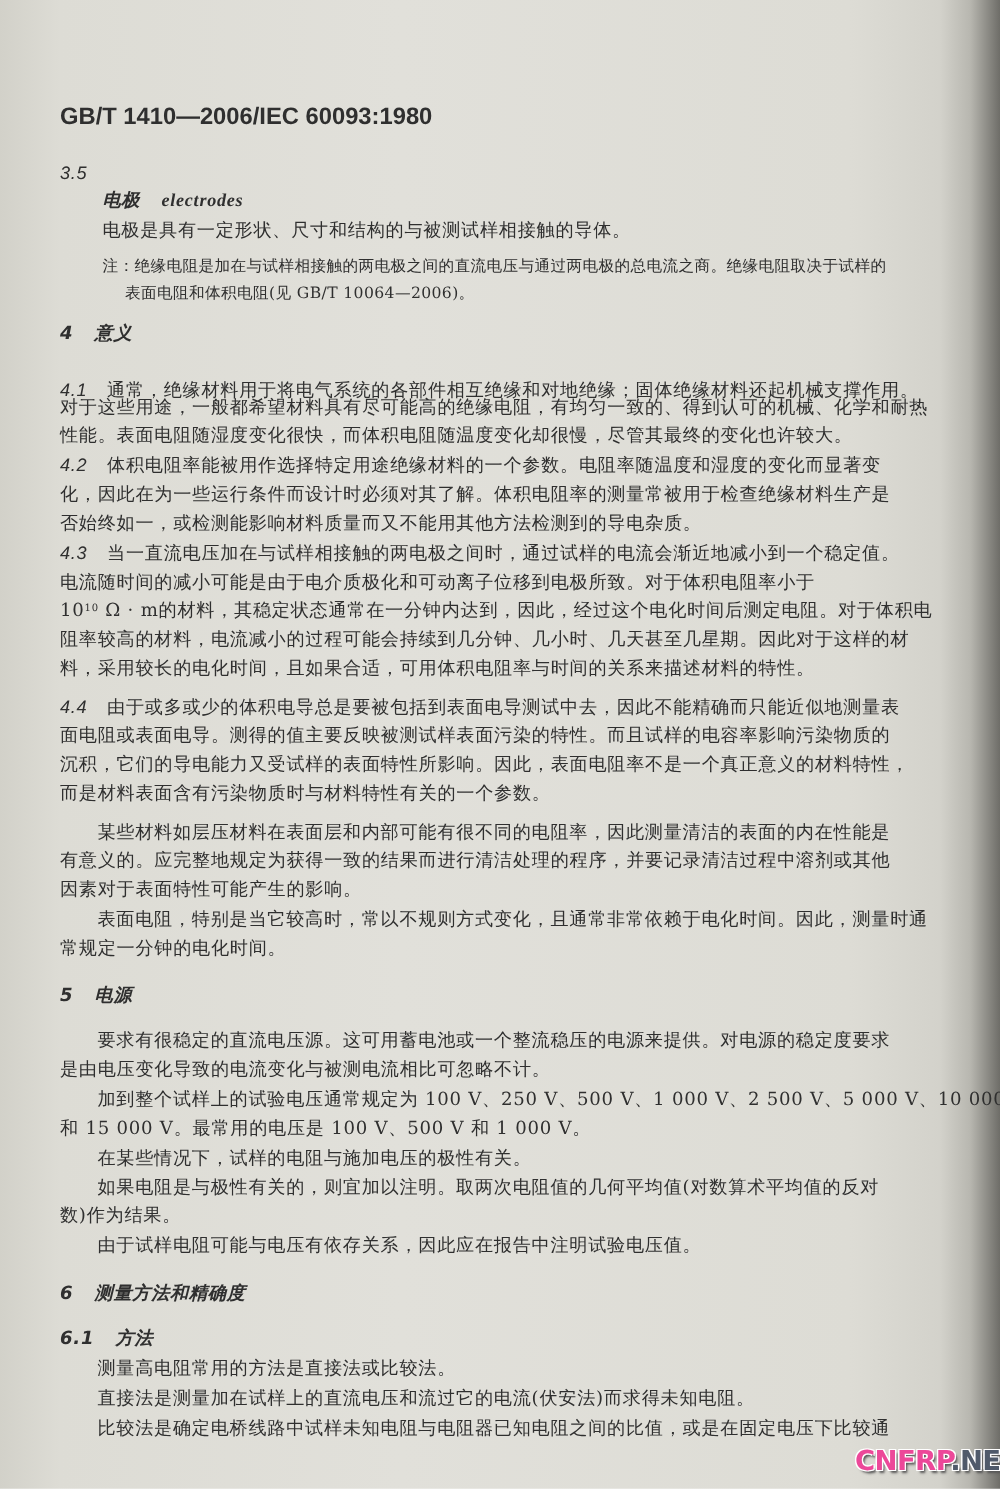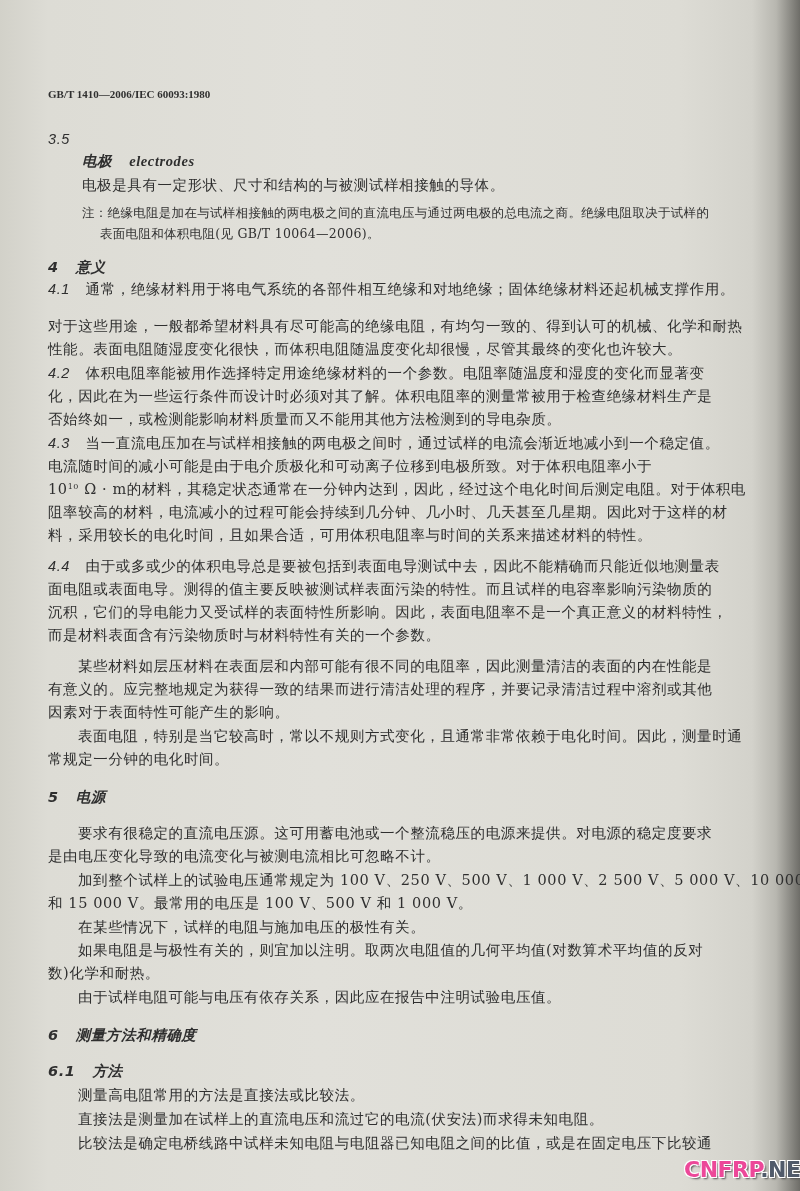--- a/index.html
+++ b/index.html
@@ -6,21 +6,21 @@
   body {
     width:800px; height:1191px; overflow:hidden; position:relative;
     background: linear-gradient(90deg, #d2d1c9 0%, #dddcd5 6%, #e1e0da 40%, #dddcd5 85%, #d3d2cb 94%, #b8b7b0 97%, #6e6d68 100%);
     font-family: "DejaVu Serif", "Liberation Serif", serif;
     color:#2f2f2f;
   }
   .page { position:absolute; left:0; top:0; width:800px; height:1191px; }
   .ln { position:absolute; white-space:nowrap; font-size:14.5px; letter-spacing:0.6px; line-height:18px; }
   .small { font-size:12.5px; letter-spacing:0.3px; }
   .bold { font-weight:bold; font-family:"DejaVu Sans", "Liberation Sans", sans-serif;font-style:italic; }
-  .hdr { font-family:Liberation Serif, serif; font-weight:bold; font-size:11px; letter-spacing:0; }
+  .hdr { font-family:Liberation Sans, sans-serif; font-weight:bold; font-size:19px; letter-spacing:0; }
   .num { font-family:"Liberation Sans", sans-serif;font-style:italic; }
   sup { font-size:8px; vertical-align:top; position:relative; top:-2px; }
   .watermark {
     position:absolute; left:684px; top:1157px; font-family:"DejaVu Sans", sans-serif;
     font-weight:bold; font-size:22px; letter-spacing:-0.5px; text-shadow:1px 1px 0 #fff, -1px -1px 0 #fff, 1px -1px 0 #fff, -1px 1px 0 #fff, 2px 2px 2px #555;
   }
   .wm-a { color:#ec4899; }
   .wm-b { color:#505a6a; }
 </style>
 </head>
@@ -35,21 +35,21 @@
     <span>电极</span>&nbsp;&nbsp;&nbsp;<span style="font-family:'Liberation Serif',serif;">electrodes</span>
   </div>
   <div class="ln" style="left:82px;top:176px;">电极是具有一定形状、尺寸和结构的与被测试样相接触的导体。</div>
   <div class="ln small" style="left:82px;top:204px;">注：绝缘电阻是加在与试样相接触的两电极之间的直流电压与通过两电极的总电流之商。绝缘电阻取决于试样的</div>
   <div class="ln small" style="left:100px;top:225px;">表面电阻和体积电阻(见 GB/T 10064—2006)。</div>
 
   <div class="ln bold" style="left:48px;top:258px;">
     <span>4</span>&nbsp;&nbsp;&nbsp;<span>意义</span>
   </div>
 
-  <div class="ln" style="left:48px;top:280px;"><span class="num">4.1</span>&nbsp;&nbsp;&nbsp;<span>通常，绝缘材料用于将电气系统的各部件相互绝缘和对地绝缘；固体绝缘材料还起机械支撑作用。</span></div>
+  <div class="ln" style="left:48px;top:304px;"><span class="num">4.1</span>&nbsp;&nbsp;&nbsp;<span>通常，绝缘材料用于将电气系统的各部件相互绝缘和对地绝缘；固体绝缘材料还起机械支撑作用。</span></div>
   <div class="ln" style="left:48px;top:317px;">对于这些用途，一般都希望材料具有尽可能高的绝缘电阻，有均匀一致的、得到认可的机械、化学和耐热</div>
   <div class="ln" style="left:48px;top:340px;">性能。表面电阻随湿度变化很快，而体积电阻随温度变化却很慢，尽管其最终的变化也许较大。</div>
 
   <div class="ln" style="left:48px;top:364px;"><span class="num">4.2</span>&nbsp;&nbsp;&nbsp;<span>体积电阻率能被用作选择特定用途绝缘材料的一个参数。电阻率随温度和湿度的变化而显著变</span></div>
   <div class="ln" style="left:48px;top:387px;">化，因此在为一些运行条件而设计时必须对其了解。体积电阻率的测量常被用于检查绝缘材料生产是</div>
   <div class="ln" style="left:48px;top:410px;">否始终如一，或检测能影响材料质量而又不能用其他方法检测到的导电杂质。</div>
 
   <div class="ln" style="left:48px;top:434px;"><span class="num">4.3</span>&nbsp;&nbsp;&nbsp;<span>当一直流电压加在与试样相接触的两电极之间时，通过试样的电流会渐近地减小到一个稳定值。</span></div>
   <div class="ln" style="left:48px;top:457px;">电流随时间的减小可能是由于电介质极化和可动离子位移到电极所致。对于体积电阻率小于</div>
   <div class="ln" style="left:48px;top:480px;"><span>10</span><sup>10</sup><span> Ω · m</span><span>的材料，其稳定状态通常在一分钟内达到，因此，经过这个电化时间后测定电阻。对于体积电</span></div>
@@ -70,21 +70,21 @@
 
   <div class="ln bold" style="left:48px;top:788px;">
     <span>5</span>&nbsp;&nbsp;&nbsp;<span>电源</span>
   </div>
   <div class="ln" style="left:78px;top:824px;text-align:right;">要求有很稳定的直流电压源。这可用蓄电池或一个整流稳压的电源来提供。对电源的稳定度要求</div>
   <div class="ln" style="left:48px;top:847px;">是由电压变化导致的电流变化与被测电流相比可忽略不计。</div>
   <div class="ln" style="left:78px;top:871px;">加到整个试样上的试验电压通常规定为 100 V、250 V、500 V、1 000 V、2 500 V、5 000 V、10 000 V</div>
   <div class="ln" style="left:48px;top:894px;">和 15 000 V。最常用的电压是 100 V、500 V 和 1 000 V。</div>
   <div class="ln" style="left:78px;top:918px;">在某些情况下，试样的电阻与施加电压的极性有关。</div>
   <div class="ln" style="left:78px;top:941px;">如果电阻是与极性有关的，则宜加以注明。取两次电阻值的几何平均值(对数算术平均值的反对</div>
-  <div class="ln" style="left:48px;top:964px;">数)化学和耐热。</div>
+  <div class="ln" style="left:48px;top:964px;">数)作为结果。</div>
   <div class="ln" style="left:78px;top:988px;">由于试样电阻可能与电压有依存关系，因此应在报告中注明试验电压值。</div>
 
   <div class="ln bold" style="left:48px;top:1026px;">
     <span>6</span>&nbsp;&nbsp;&nbsp;<span>测量方法和精确度</span>
   </div>
   <div class="ln bold" style="left:48px;top:1062px;">
     <span>6.1</span>&nbsp;&nbsp;&nbsp;<span>方法</span>
   </div>
   <div class="ln" style="left:78px;top:1086px;">测量高电阻常用的方法是直接法或比较法。</div>
   <div class="ln" style="left:78px;top:1110px;">直接法是测量加在试样上的直流电压和流过它的电流(伏安法)而求得未知电阻。</div>

